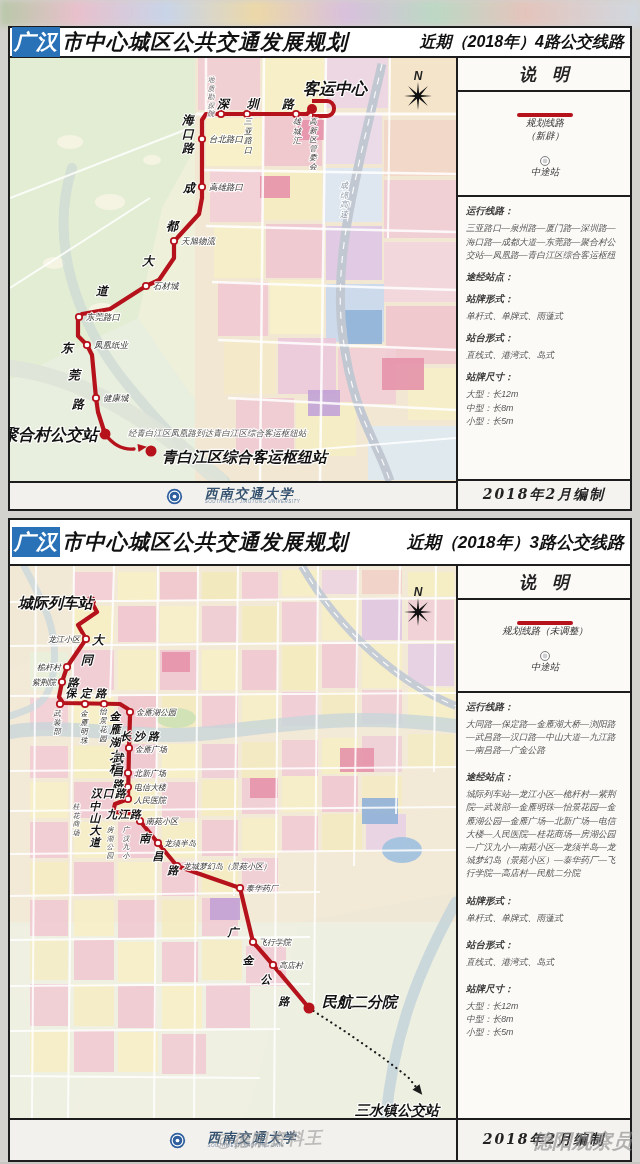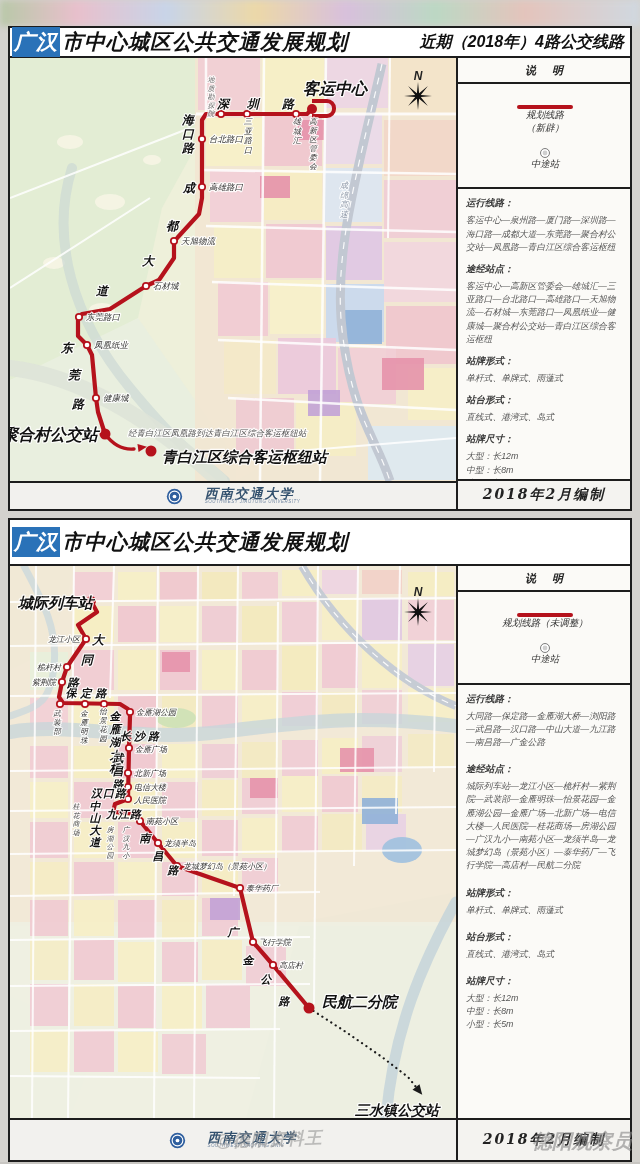--- a/index.html
+++ b/index.html
@@ -26,21 +26,21 @@
   #panel1 .map-foot{height:28px;}
   #panel2 .map-foot{height:42px;}
   .uni-logo svg{width:17px;height:17px;display:block;}
   .uni-txt{display:flex;flex-direction:column;line-height:1.05;}
   .uni-cn{font-family:"DejaVu Serif","Liberation Serif",serif;font-size:13px;color:#33516e;font-weight:bold;letter-spacing:2px;}
   .uni-en{font-size:4.5px;color:#7388a2;letter-spacing:.5px;}
   .wm-foot{position:absolute;left:46%;top:8px;font-size:17px;font-weight:bold;color:#8f8f8f;opacity:.55;transform:rotate(-2deg);white-space:nowrap;letter-spacing:1px;}
   .legend-col{width:174px;border-left:2px solid #1d1d1d;background:#fbfaf7;display:flex;flex-direction:column;box-sizing:border-box;}
   #panel1 .legend-col{height:451px;}
   #panel2 .legend-col{height:594px;}
-  .lg-title{font-family:"DejaVu Serif","Liberation Serif",serif;font-weight:bold;font-size:11px;color:#222;text-align:center;letter-spacing:16px;padding:5px 0 4px 16px;border-bottom:2px solid #1d1d1d;}
+  .lg-title{font-family:"DejaVu Serif","Liberation Serif",serif;font-weight:bold;font-size:17px;color:#222;text-align:center;letter-spacing:16px;padding:5px 0 4px 16px;border-bottom:2px solid #1d1d1d;}
   .lg-items{padding:8px 4px 4px 6px;}
   .lg-item{display:flex;align-items:center;margin:13px 0;flex-direction:column;}
   .lg-icon{width:66px;display:flex;align-items:center;justify-content:center;flex:none;}
   .lg-label{font-size:9.5px;color:#333;line-height:1.35;white-space:pre-line;}
   .lg-line{width:56px;height:4px;background:#b5121c;border-radius:2px;}
   .lg-dotwrap{display:flex;align-items:center;}
   .lg-dot{width:48px;border-top:2.2px dotted #111;}
   .lg-tri{width:0;height:0;border-top:5px solid transparent;border-bottom:5px solid transparent;border-left:9px solid #111;}
   .lg-circ{width:8px;height:8px;border:1.5px solid #808080;border-radius:50%;box-shadow:inset 0 0 0 1.6px #fff;background:#cfcfcf;}
   .lg-secs{border-top:2px solid #1d1d1d;padding:8px 8px 4px 8px;flex:1;overflow:hidden;}
@@ -223,25 +223,24 @@
             <div class="lg-item">
               <span class="lg-icon">
                 <span class="lg-circ"></span>
               </span>
               <span class="lg-label">中途站</span>
             </div>
           </div>
         <div class="lg-secs" id="lgSecs0">
             <div class="sec">
               <div class="sec-h">运行线路：</div>
-              <div class="sec-b">客运中心—泉州路—厦门路—深圳路—海口路—成都大道—东莞路—聚合村公交站—凤凰路—青白江区综合客运枢纽</div>
+              <div class="sec-b">三亚路口—泉州路—厦门路—深圳路—海口路—成都大道—东莞路—聚合村公交站—凤凰路—青白江区综合客运枢纽</div>
             </div>
             <div class="sec">
               <div class="sec-h">途经站点：</div>
-              <div class="sec-b">客运中心—高新区管委会—雄城汇—三亚路口—台北路口—高雄路口—天旭物流—石材城—东莞路口—凤凰纸业—健康城—聚合村公交站—青白江区综合客运枢纽</div>
             </div>
             <div class="sec">
               <div class="sec-h">站牌形式：</div>
               <div class="sec-b">单杆式、单牌式、雨蓬式</div>
             </div>
             <div class="sec">
               <div class="sec-h">站台形式：</div>
               <div class="sec-b">直线式、港湾式、岛式</div>
             </div>
             <div class="sec">
@@ -257,20 +256,21 @@
       </aside>
     </div>
   </section>
 
   <section class="panel" id="panel2">
     <header class="p-head">
       <div class="p-title">
         <span class="hl">广汉</span>
         <span>市中心城区公共交通发展规划</span>
       </div>
+      <div class="p-sub">近期（2018年）3路公交线路</div>
     </header>
     <div class="p-body">
       <div class="map-col">
         <svg id="mapB" class="mapsvg" viewBox="0 0 446 552">
             <rect x="0" y="0" width="446" height="552" fill="#f0eedc"></rect>
             <path d="M290,356 L446,326 L446,552 L236,552 Z" fill="#e2ecd4"></path>
             <path d="M0,0 L66,0 L38,86 L0,104 Z" fill="#e4eed8"></path>
             <path d="M0,430 L90,470 L60,552 L0,552 Z" fill="#e6eedb"></path>
             <rect x="0" y="0" width="446" height="360" fill="#f2e8d6" opacity="0.9"></rect>
             <rect x="0" y="356" width="446" height="196" fill="#eef0e2" opacity="0.9"></rect>

